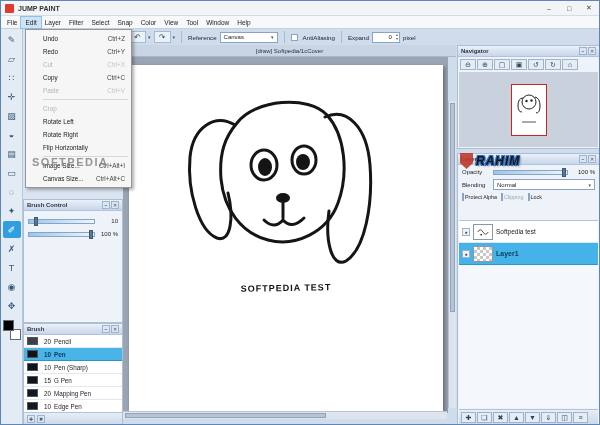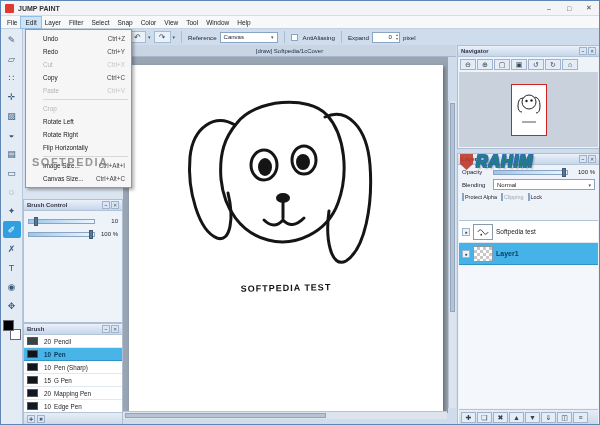--- a/index.html
+++ b/index.html
@@ -97,21 +97,21 @@
   .em-item{display:flex;align-items:center;height:13px;padding:0 6px 0 17px;font-size:6.3px;color:#1a1a1a;}
   .em-item .sc{margin-left:auto;color:#444;}
   .em-item.disabled{color:#b4b4b4;}
   .em-item.disabled .sc{color:#c6c6c6;}
   .em-sep{height:1px;background:#d8d8d8;margin:2px 3px 2px 17px;}
 
   
   .wm-left{position:absolute;left:31px;top:127px;z-index:70;font-size:11px;font-weight:bold;letter-spacing:1.5px;color:rgba(125,125,125,.8);margin-top:28px;}
   .wm-right{position:absolute;left:459px;top:152px;z-index:70;display:flex;align-items:center;gap:3px;opacity:.9;}
   .wm-shield{width:13px;height:16px;background:#c0392b;clip-path:polygon(0 0,100% 0,100% 62%,50% 100%,0 62%);}
-  .wm-right .wm-text{font-size:16px;font-weight:bold;font-style:italic;color:#0f766e;letter-spacing:1px;
+  .wm-right .wm-text{font-size:12px;font-weight:bold;font-style:italic;color:#000000;letter-spacing:1px;
     text-shadow:1px 1px 0 #1d5fb0,-1px -1px 0 #1d5fb0,1px -1px 0 #1d5fb0,-1px 1px 0 #1d5fb0,2px 2px 2px rgba(0,0,0,.3);}
 </style>
 </head>
 <body>
 
 <div class="window">
 
   <div class="titlebar">
     <div class="app-icon"></div>
     <span class="title-text">JUMP PAINT</span>

